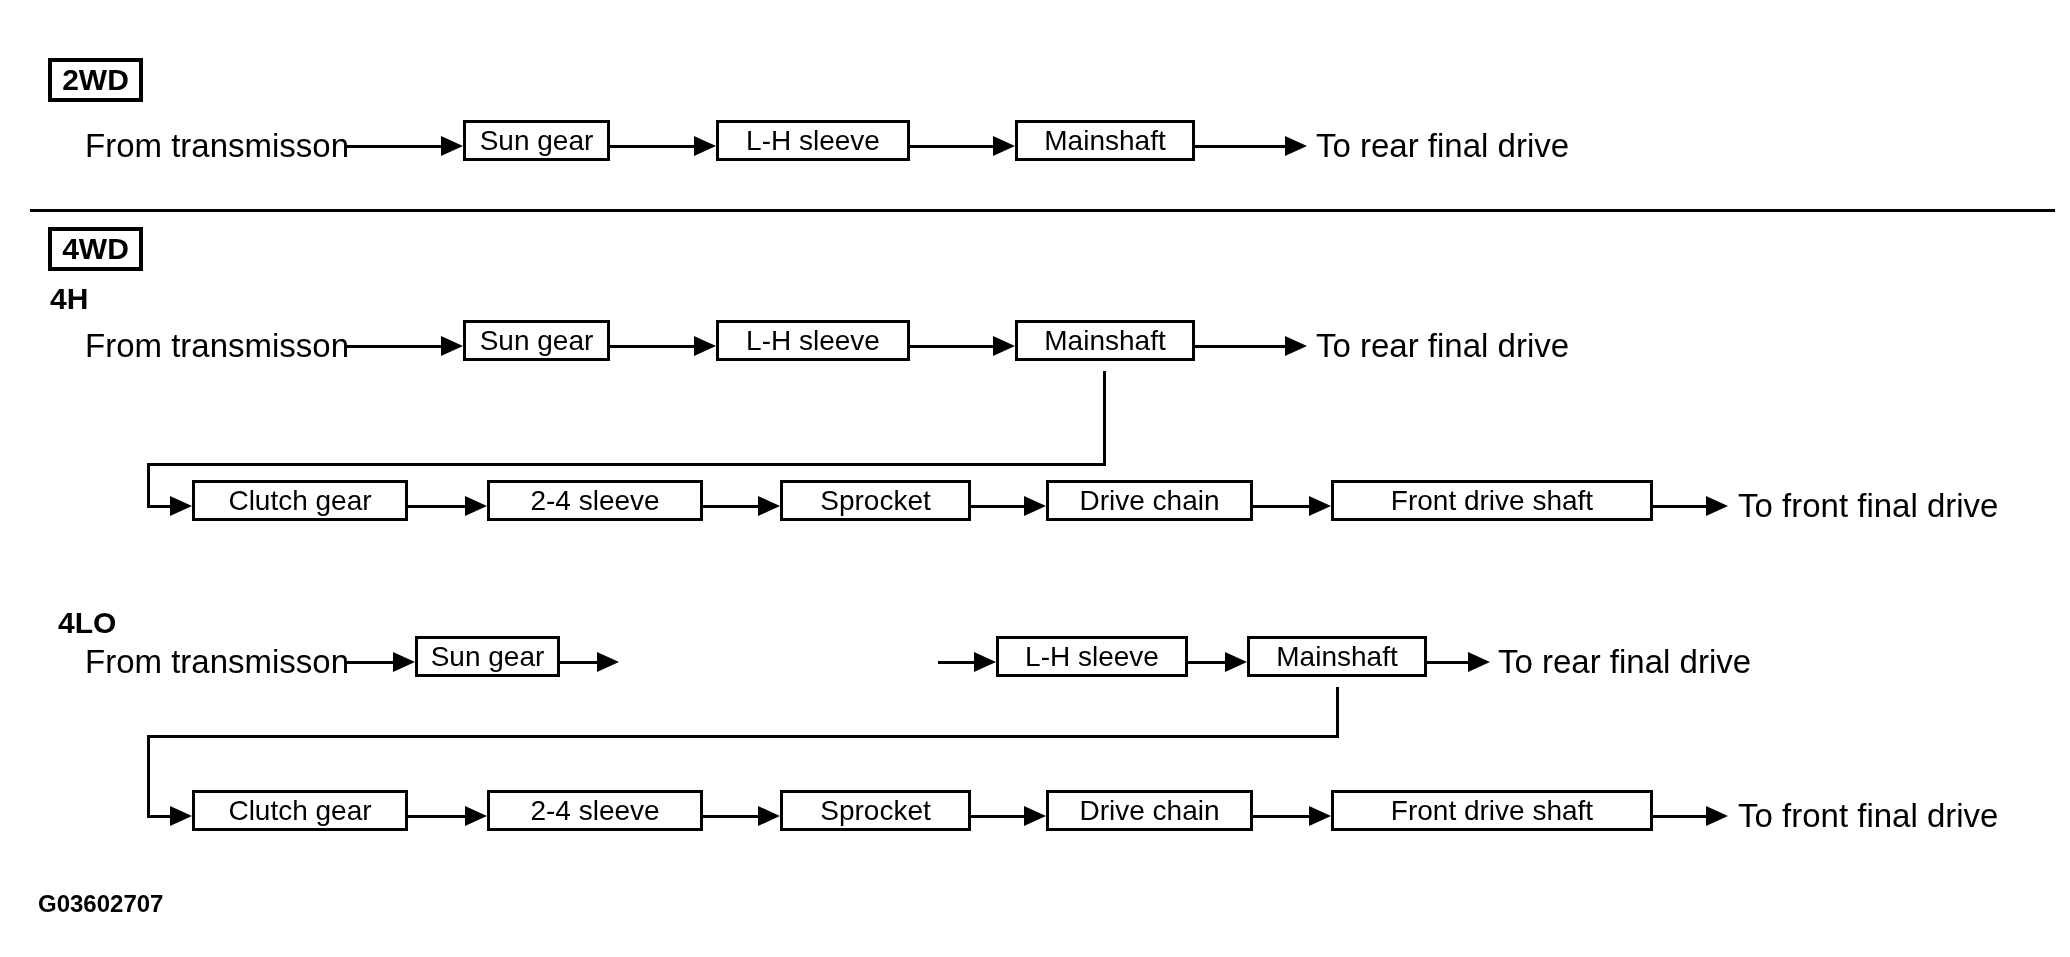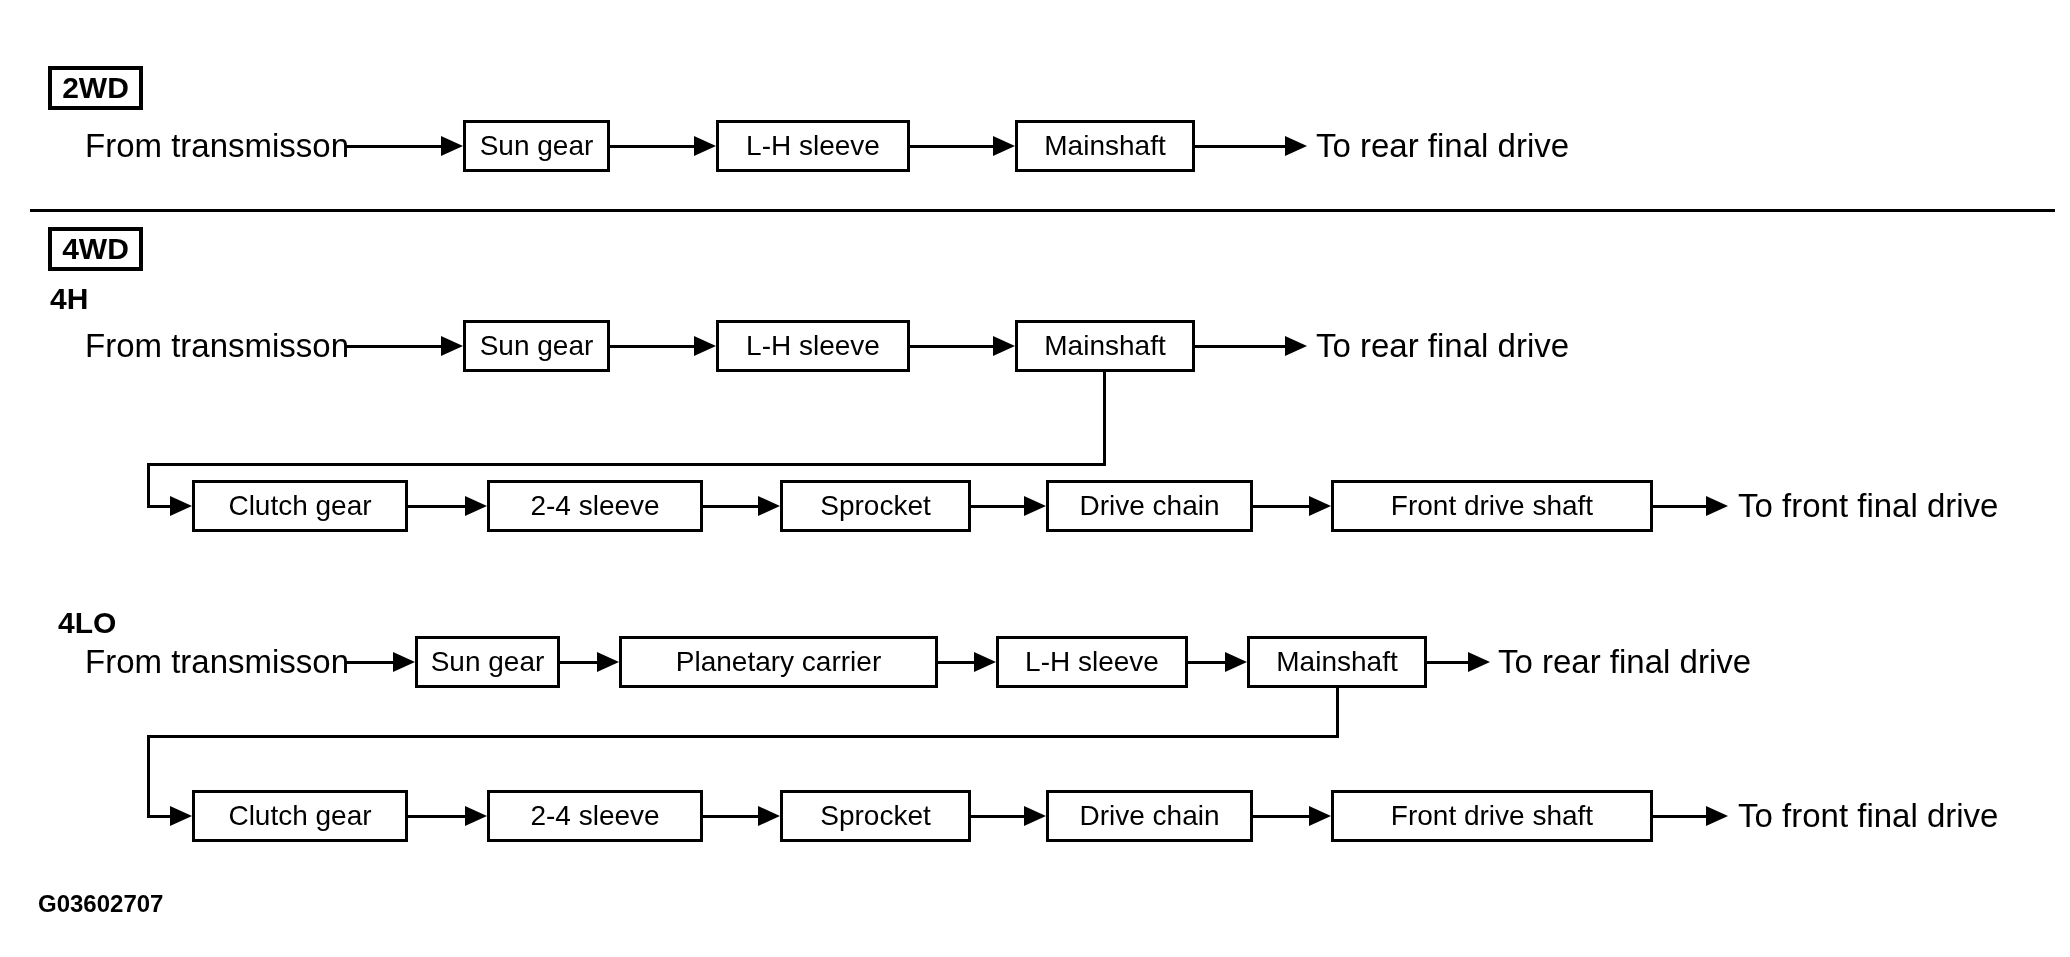--- a/index.html
+++ b/index.html
@@ -14,21 +14,21 @@
   .badge{
     position:absolute;height:44px;box-sizing:border-box;
     border:4px solid #000;background:#fff;
     display:flex;align-items:center;justify-content:center;
     font-weight:bold;font-size:30px;
   }
   .sublabel{
     position:absolute;font-weight:bold;font-size:30px;line-height:30px;
   }
   .node{
-    position:absolute;height:52px;box-sizing:border-box;
+    position:absolute;height:41px;box-sizing:border-box;
     border:3px solid #000;background:#fff;
     display:flex;align-items:center;justify-content:center;
     font-size:28px;white-space:nowrap;
   }
   .flowtext{
     position:absolute;height:52px;display:flex;align-items:center;
     font-size:33px;white-space:nowrap;
   }
   .hline{position:absolute;height:3px;background:#000;}
   .vline{position:absolute;width:3px;background:#000;}
@@ -39,21 +39,21 @@
     border-left:22px solid #000;
   }
   .divider{position:absolute;height:3px;background:#000;}
   .figcode{position:absolute;font-size:24px;font-weight:600;}
 </style>
 </head>
 <body>
 
 <div id="diagram">
 
-  <div class="badge" style="left:48px;top:66px;width:95px;">2WD</div>
+  <div class="badge" style="left:48px;top:58px;width:95px;">2WD</div>
 
   <div class="flowtext" style="left:85px;top:120px;">From transmisson</div>
   <div class="hline" style="left:345px;top:145px;width:96px;"></div>
   <div class="ahead" style="left:441px;top:136px;"></div>
   <div class="node" style="left:463px;top:120px;width:147px;">Sun gear</div>
   <div class="hline" style="left:610px;top:145px;width:84px;"></div>
   <div class="ahead" style="left:694px;top:136px;"></div>
   <div class="node" style="left:716px;top:120px;width:194px;">L-H sleeve</div>
   <div class="hline" style="left:910px;top:145px;width:83px;"></div>
   <div class="ahead" style="left:993px;top:136px;"></div>
@@ -106,21 +106,20 @@
   <div class="flowtext" style="left:1738px;top:480px;">To front final drive</div>
 
   <div class="sublabel" style="left:58px;top:608px;">4LO</div>
 
   <div class="flowtext" style="left:85px;top:636px;">From transmisson</div>
   <div class="hline" style="left:345px;top:661px;width:48px;"></div>
   <div class="ahead" style="left:393px;top:652px;"></div>
   <div class="node" style="left:415px;top:636px;width:145px;">Sun gear</div>
   <div class="hline" style="left:560px;top:661px;width:37px;"></div>
   <div class="ahead" style="left:597px;top:652px;"></div>
-  <div class="node" style="left:619px;top:636px;width:319px;">Planetary carrier</div>
   <div class="hline" style="left:938px;top:661px;width:36px;"></div>
   <div class="ahead" style="left:974px;top:652px;"></div>
   <div class="node" style="left:996px;top:636px;width:192px;">L-H sleeve</div>
   <div class="hline" style="left:1188px;top:661px;width:37px;"></div>
   <div class="ahead" style="left:1225px;top:652px;"></div>
   <div class="node" style="left:1247px;top:636px;width:180px;">Mainshaft</div>
   <div class="hline" style="left:1427px;top:661px;width:41px;"></div>
   <div class="ahead" style="left:1468px;top:652px;"></div>
   <div class="flowtext" style="left:1498px;top:636px;">To rear final drive</div>
 

